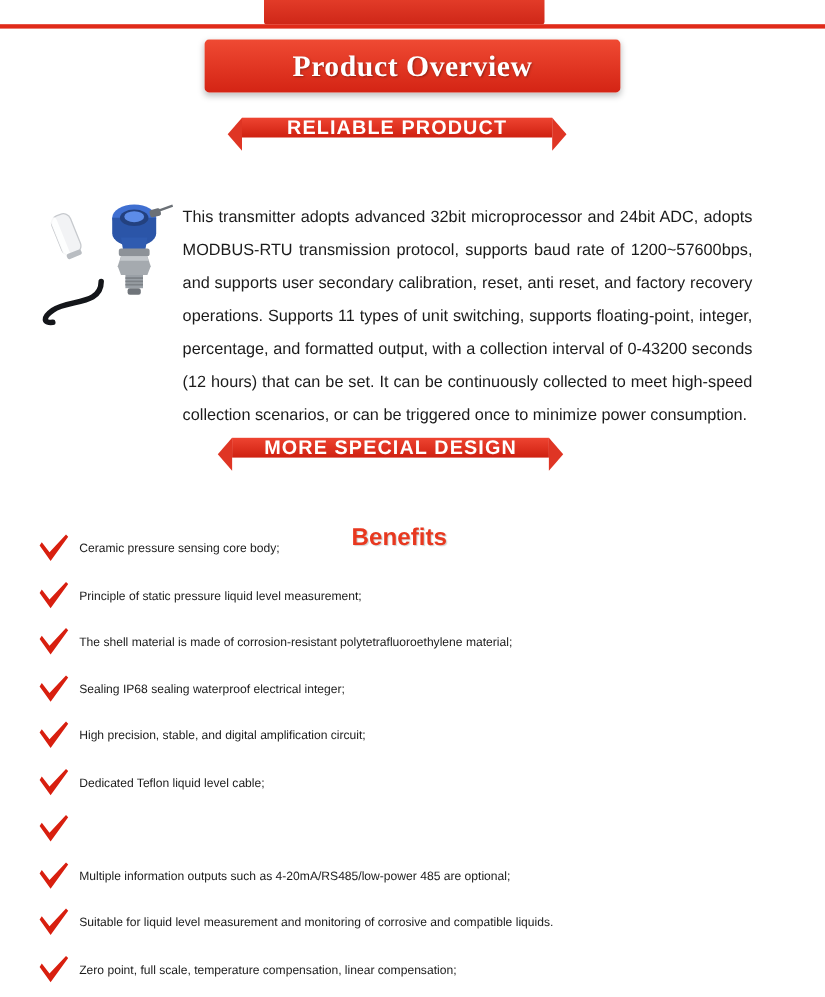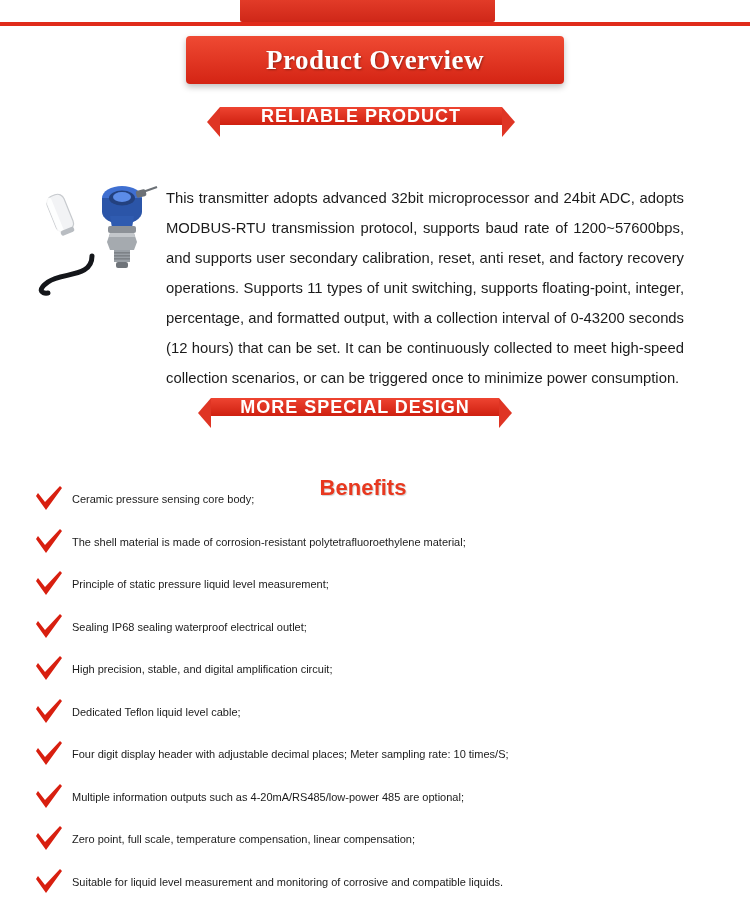--- a/index.html
+++ b/index.html
@@ -236,39 +236,39 @@
     </span>
     <span class="benefit-text">Ceramic pressure sensing core body;</span>
   </div>
 
   <div class="benefit-item">
     <span class="benefit-check">
       <svg width="30" height="28" viewBox="0 0 30 28" xmlns="http://www.w3.org/2000/svg">
         <path d="M2 11 L4 8 L11 17 L26 1 L28 3 L12 25 Z" fill="#d81f0f"></path>
       </svg>
     </span>
+    <span class="benefit-text">Principle of static pressure liquid level measurement;</span>
+  </div>
+
+  <div class="benefit-item">
+    <span class="benefit-check">
+      <svg width="30" height="28" viewBox="0 0 30 28" xmlns="http://www.w3.org/2000/svg">
+        <path d="M2 11 L4 8 L11 17 L26 1 L28 3 L12 25 Z" fill="#d81f0f"></path>
+      </svg>
+    </span>
     <span class="benefit-text">The shell material is made of corrosion-resistant polytetrafluoroethylene material;</span>
   </div>
 
   <div class="benefit-item">
     <span class="benefit-check">
       <svg width="30" height="28" viewBox="0 0 30 28" xmlns="http://www.w3.org/2000/svg">
         <path d="M2 11 L4 8 L11 17 L26 1 L28 3 L12 25 Z" fill="#d81f0f"></path>
       </svg>
     </span>
-    <span class="benefit-text">Principle of static pressure liquid level measurement;</span>
-  </div>
-
-  <div class="benefit-item">
-    <span class="benefit-check">
-      <svg width="30" height="28" viewBox="0 0 30 28" xmlns="http://www.w3.org/2000/svg">
-        <path d="M2 11 L4 8 L11 17 L26 1 L28 3 L12 25 Z" fill="#d81f0f"></path>
-      </svg>
-    </span>
-    <span class="benefit-text">Sealing IP68 sealing waterproof electrical outlet;</span>
+    <span class="benefit-text">Sealing IP68 sealing waterproof electrical integer;</span>
   </div>
 
   <div class="benefit-item">
     <span class="benefit-check">
       <svg width="30" height="28" viewBox="0 0 30 28" xmlns="http://www.w3.org/2000/svg">
         <path d="M2 11 L4 8 L11 17 L26 1 L28 3 L12 25 Z" fill="#d81f0f"></path>
       </svg>
     </span>
     <span class="benefit-text">High precision, stable, and digital amplification circuit;</span>
   </div>
@@ -281,43 +281,42 @@
     </span>
     <span class="benefit-text">Dedicated Teflon liquid level cable;</span>
   </div>
 
   <div class="benefit-item">
     <span class="benefit-check">
       <svg width="30" height="28" viewBox="0 0 30 28" xmlns="http://www.w3.org/2000/svg">
         <path d="M2 11 L4 8 L11 17 L26 1 L28 3 L12 25 Z" fill="#d81f0f"></path>
       </svg>
     </span>
-    <span class="benefit-text">Four digit display header with adjustable decimal places; Meter sampling rate: 10 times/S;</span>
   </div>
 
   <div class="benefit-item">
     <span class="benefit-check">
       <svg width="30" height="28" viewBox="0 0 30 28" xmlns="http://www.w3.org/2000/svg">
         <path d="M2 11 L4 8 L11 17 L26 1 L28 3 L12 25 Z" fill="#d81f0f"></path>
       </svg>
     </span>
     <span class="benefit-text">Multiple information outputs such as 4-20mA/RS485/low-power 485 are optional;</span>
   </div>
 
   <div class="benefit-item">
     <span class="benefit-check">
       <svg width="30" height="28" viewBox="0 0 30 28" xmlns="http://www.w3.org/2000/svg">
         <path d="M2 11 L4 8 L11 17 L26 1 L28 3 L12 25 Z" fill="#d81f0f"></path>
       </svg>
     </span>
+    <span class="benefit-text">Suitable for liquid level measurement and monitoring of corrosive and compatible liquids.</span>
+  </div>
+
+  <div class="benefit-item">
+    <span class="benefit-check">
+      <svg width="30" height="28" viewBox="0 0 30 28" xmlns="http://www.w3.org/2000/svg">
+        <path d="M2 11 L4 8 L11 17 L26 1 L28 3 L12 25 Z" fill="#d81f0f"></path>
+      </svg>
+    </span>
     <span class="benefit-text">Zero point, full scale, temperature compensation, linear compensation;</span>
   </div>
 
-  <div class="benefit-item">
-    <span class="benefit-check">
-      <svg width="30" height="28" viewBox="0 0 30 28" xmlns="http://www.w3.org/2000/svg">
-        <path d="M2 11 L4 8 L11 17 L26 1 L28 3 L12 25 Z" fill="#d81f0f"></path>
-      </svg>
-    </span>
-    <span class="benefit-text">Suitable for liquid level measurement and monitoring of corrosive and compatible liquids.</span>
-  </div>
-
 </div>
 
 </body></html>

